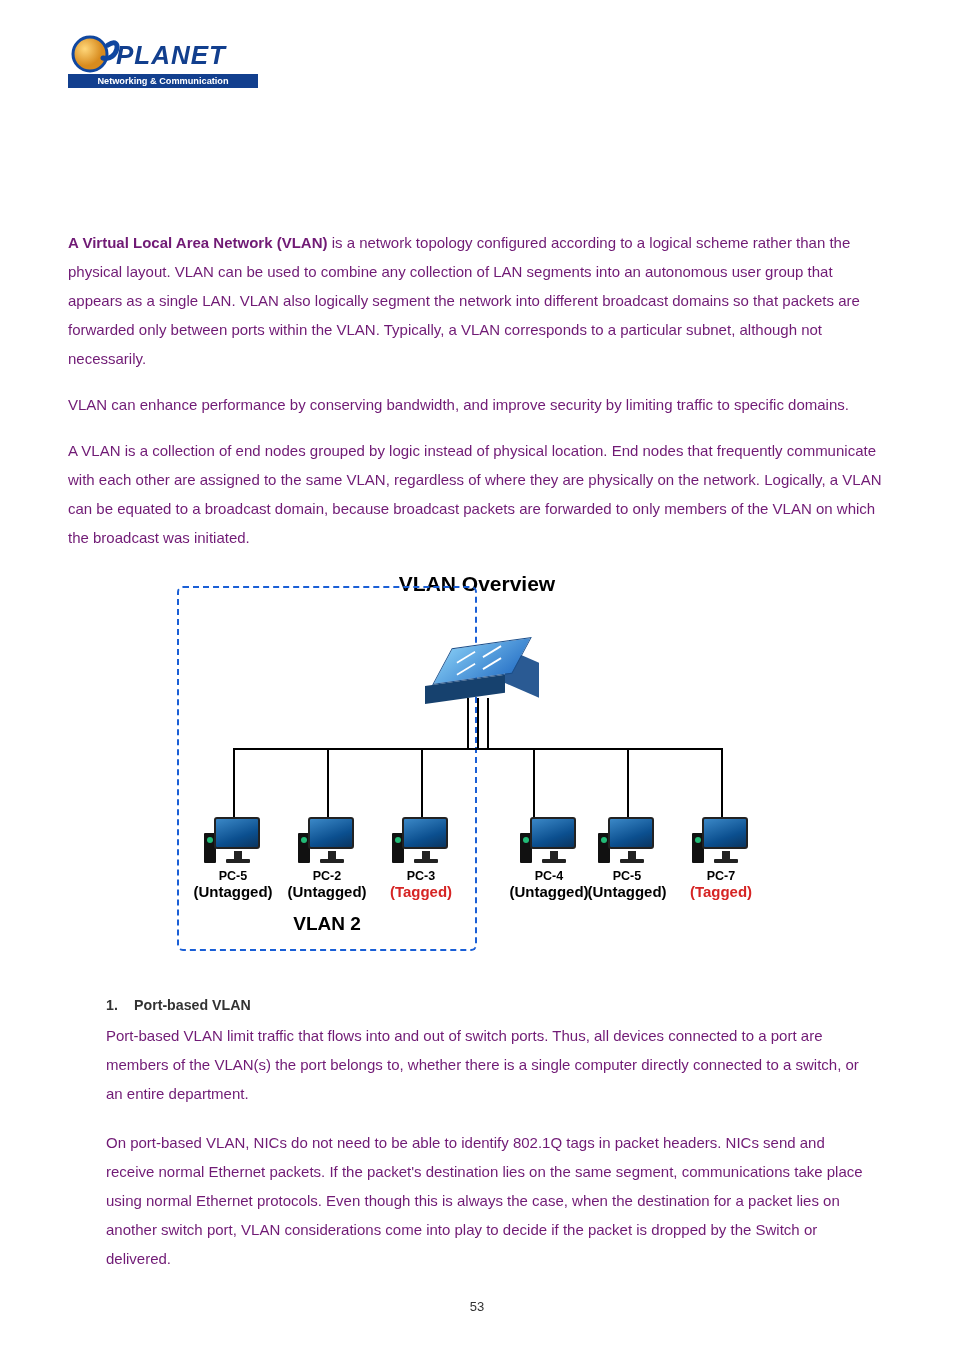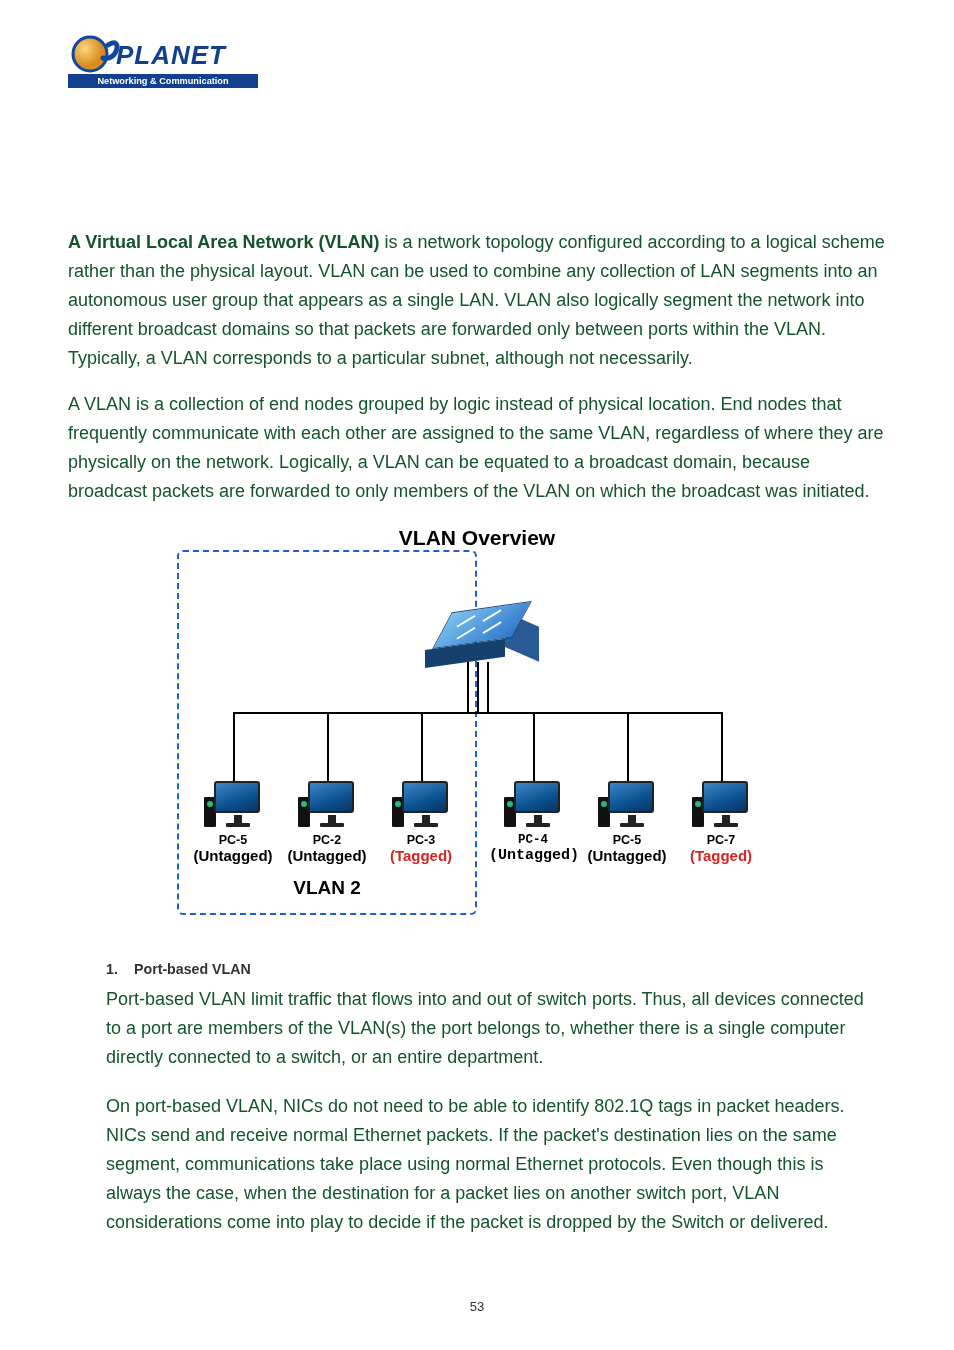--- a/index.html
+++ b/index.html
@@ -15,37 +15,37 @@
     position: absolute;
     left: 68px; top: 30px;
     width: 190px; height: 60px;
   }
   .content {
     position: absolute;
     left: 68px; right: 68px;
     top: 228px;
   }
   .para {
-    font-size: 18px;
+    font-size: 15px;
     line-height: 29px;
-    color: #14532d;
+    color: #701a75;
     margin-bottom: 17px;
   }
   .bold-intro { font-weight: 700; }
   .indented { margin-left: 38px; margin-right: 10px; }
   .list-marker { display:inline-block; width: 28px; font-weight:700; }
   .subhead { font-weight:700; font-size:14.2px; margin-left:38px; margin-top:30px; margin-bottom:8px; }
   .diagram-title {
     text-align: center;
     font-family: Arial, sans-serif;
     font-weight: 700;
     font-size: 21px;
     color: #000;
     margin-top: 20px;
-    margin-bottom: 16px;
+    margin-bottom: 6px;
   }
   .diagram {
     margin: 0 auto 24px auto;
     width: 600px;
     height: 365px;
     position: relative;
   }
   .vlan-box {
     position: absolute;
     bottom: 16px;
@@ -154,20 +154,21 @@
     <text x="95" y="54" text-anchor="middle" font-family="Arial" font-size="9.2" font-weight="700" fill="#fff">Networking &amp; Communication</text>
   </svg>
 </div>
 
 <div class="content">
 
   <p class="para">
     <span class="bold-intro">A Virtual Local Area Network (VLAN)</span><span> is a network topology configured according to a logical scheme rather than the physical layout. VLAN can be used to combine any collection of LAN segments into an autonomous user group that appears as a single LAN. VLAN also logically segment the network into different broadcast domains so that packets are forwarded only between ports within the VLAN. Typically, a VLAN corresponds to a particular subnet, although not necessarily.</span>
   </p>
 
+  <p class="para">VLAN can enhance performance by conserving bandwidth, and improve security by limiting traffic to specific domains.</p>
 
   <p class="para">A VLAN is a collection of end nodes grouped by logic instead of physical location. End nodes that frequently communicate with each other are assigned to the same VLAN, regardless of where they are physically on the network. Logically, a VLAN can be equated to a broadcast domain, because broadcast packets are forwarded to only members of the VLAN on which the broadcast was initiated.</p>
 
   <div class="diagram-title">VLAN Overview</div>
 
   <div class="diagram">
     <div class="vlan-box vlan-blue">
       <div class="vlan-label">VLAN 2</div>
     </div>
 
@@ -217,21 +218,21 @@
     <div class="pc-group" style="left:200px;">
       <div class="pc-icon">
           <div class="tower"></div>
           <div class="monitor"></div>
           <div class="stand"></div>
           <div class="base"></div>
         </div>
       <div class="pc-name">PC-3</div>
       <div class="pc-tag tag-red">(Tagged)</div>
     </div>
-    <div class="pc-group" style="left:312px;font-family:Liberation Mono, monospace;">
+    <div class="pc-group" style="left:328px;">
       <div class="pc-icon">
           <div class="tower"></div>
           <div class="monitor"></div>
           <div class="stand"></div>
           <div class="base"></div>
         </div>
       <div class="pc-name">PC-4</div>
       <div class="pc-tag tag-black">(Untagged)</div>
     </div>
     <div class="pc-group" style="left:406px;">

